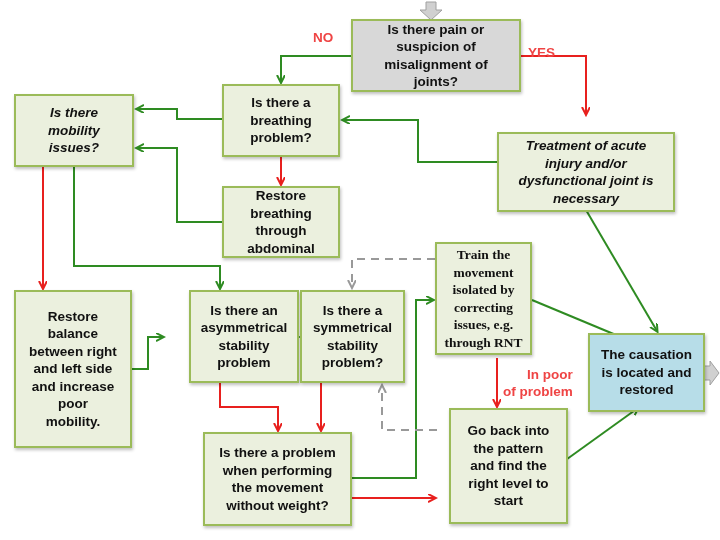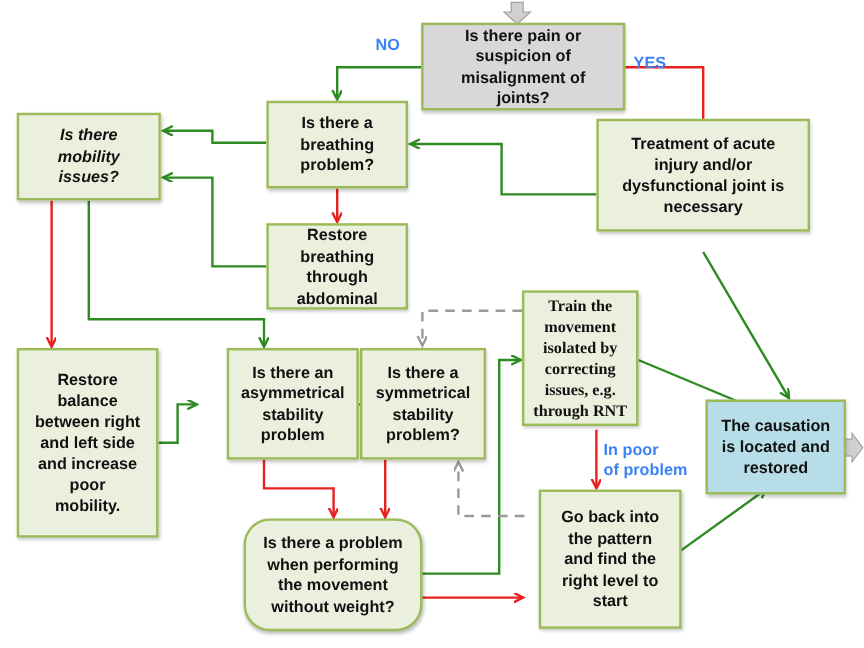--- a/index.html
+++ b/index.html
@@ -8,21 +8,21 @@
     position:absolute; box-sizing:border-box;
     background:#ebf0de; border:2px solid #9bbb59;
     box-shadow: 1px 2px 3px rgba(0,0,0,0.25);
     display:flex; align-items:center; justify-content:center; text-align:center;
     font-weight:bold; font-size:13.5px; line-height:17.5px; color:#111;
     padding:2px 0;
   }
   .box.gray { background:#d8d8d8; }
   .box.blue { background:#b7dde8; }
   .box span { white-space:pre-line; }
-  .label { position:absolute; font-weight:bold; font-size:13.5px; color:#3b82f6; line-height:17px; white-space:pre-line; }
+  .label { position:absolute; font-weight:bold; font-size:13.5px; color:#ef4444; line-height:17px; white-space:pre-line;text-align:right; }
   svg.conn { position:absolute; left:0; top:0; }
 </style>
 </head>
 <body>
 
 <svg class="conn" width="720" height="540">
   <defs>
     <marker id="ag" markerWidth="10" markerHeight="10" refX="7" refY="4" orient="auto" markerUnits="userSpaceOnUse">
       <path d="M0,0 L8,4 L0,8" fill="none" stroke="#2e8b22" stroke-width="2"></path>
     </marker>
@@ -90,21 +90,21 @@
 <div class="box" style="left:222px;top:84px;width:118px;height:73px;">
     <span>Is there a
 breathing
 problem?</span>
   </div>
 <div class="box" style="left:14px;top:94px;width:120px;height:73px;font-style:italic;">
     <span>Is there
 mobility
 issues?</span>
   </div>
-<div class="box" style="left:497px;top:99px;width:178px;height:94px;">
+<div class="box" style="left:497px;top:132px;width:178px;height:80px;font-style:italic;">
     <span>Treatment of acute
 injury and/or
 dysfunctional joint is
 necessary</span>
   </div>
 <div class="box" style="left:222px;top:186px;width:118px;height:72px;">
     <span>Restore
 breathing
 through
 abdominal</span>
@@ -136,21 +136,21 @@
 isolated by
 correcting
 issues, e.g.
 through RNT</span>
   </div>
 <div class="box blue" style="left:588px;top:333px;width:117px;height:79px;">
     <span>The causation
 is located and
 restored</span>
   </div>
-<div class="box" style="left:203px;top:432px;width:149px;height:94px;border-radius:22px;">
+<div class="box" style="left:203px;top:432px;width:149px;height:94px;">
     <span>Is there a problem
 when performing
 the movement
 without weight?</span>
   </div>
 <div class="box" style="left:437px;top:408px;width:119px;height:116px;margin-left:12px;">
     <span>Go back into
 the pattern
 and find the
 right level to

